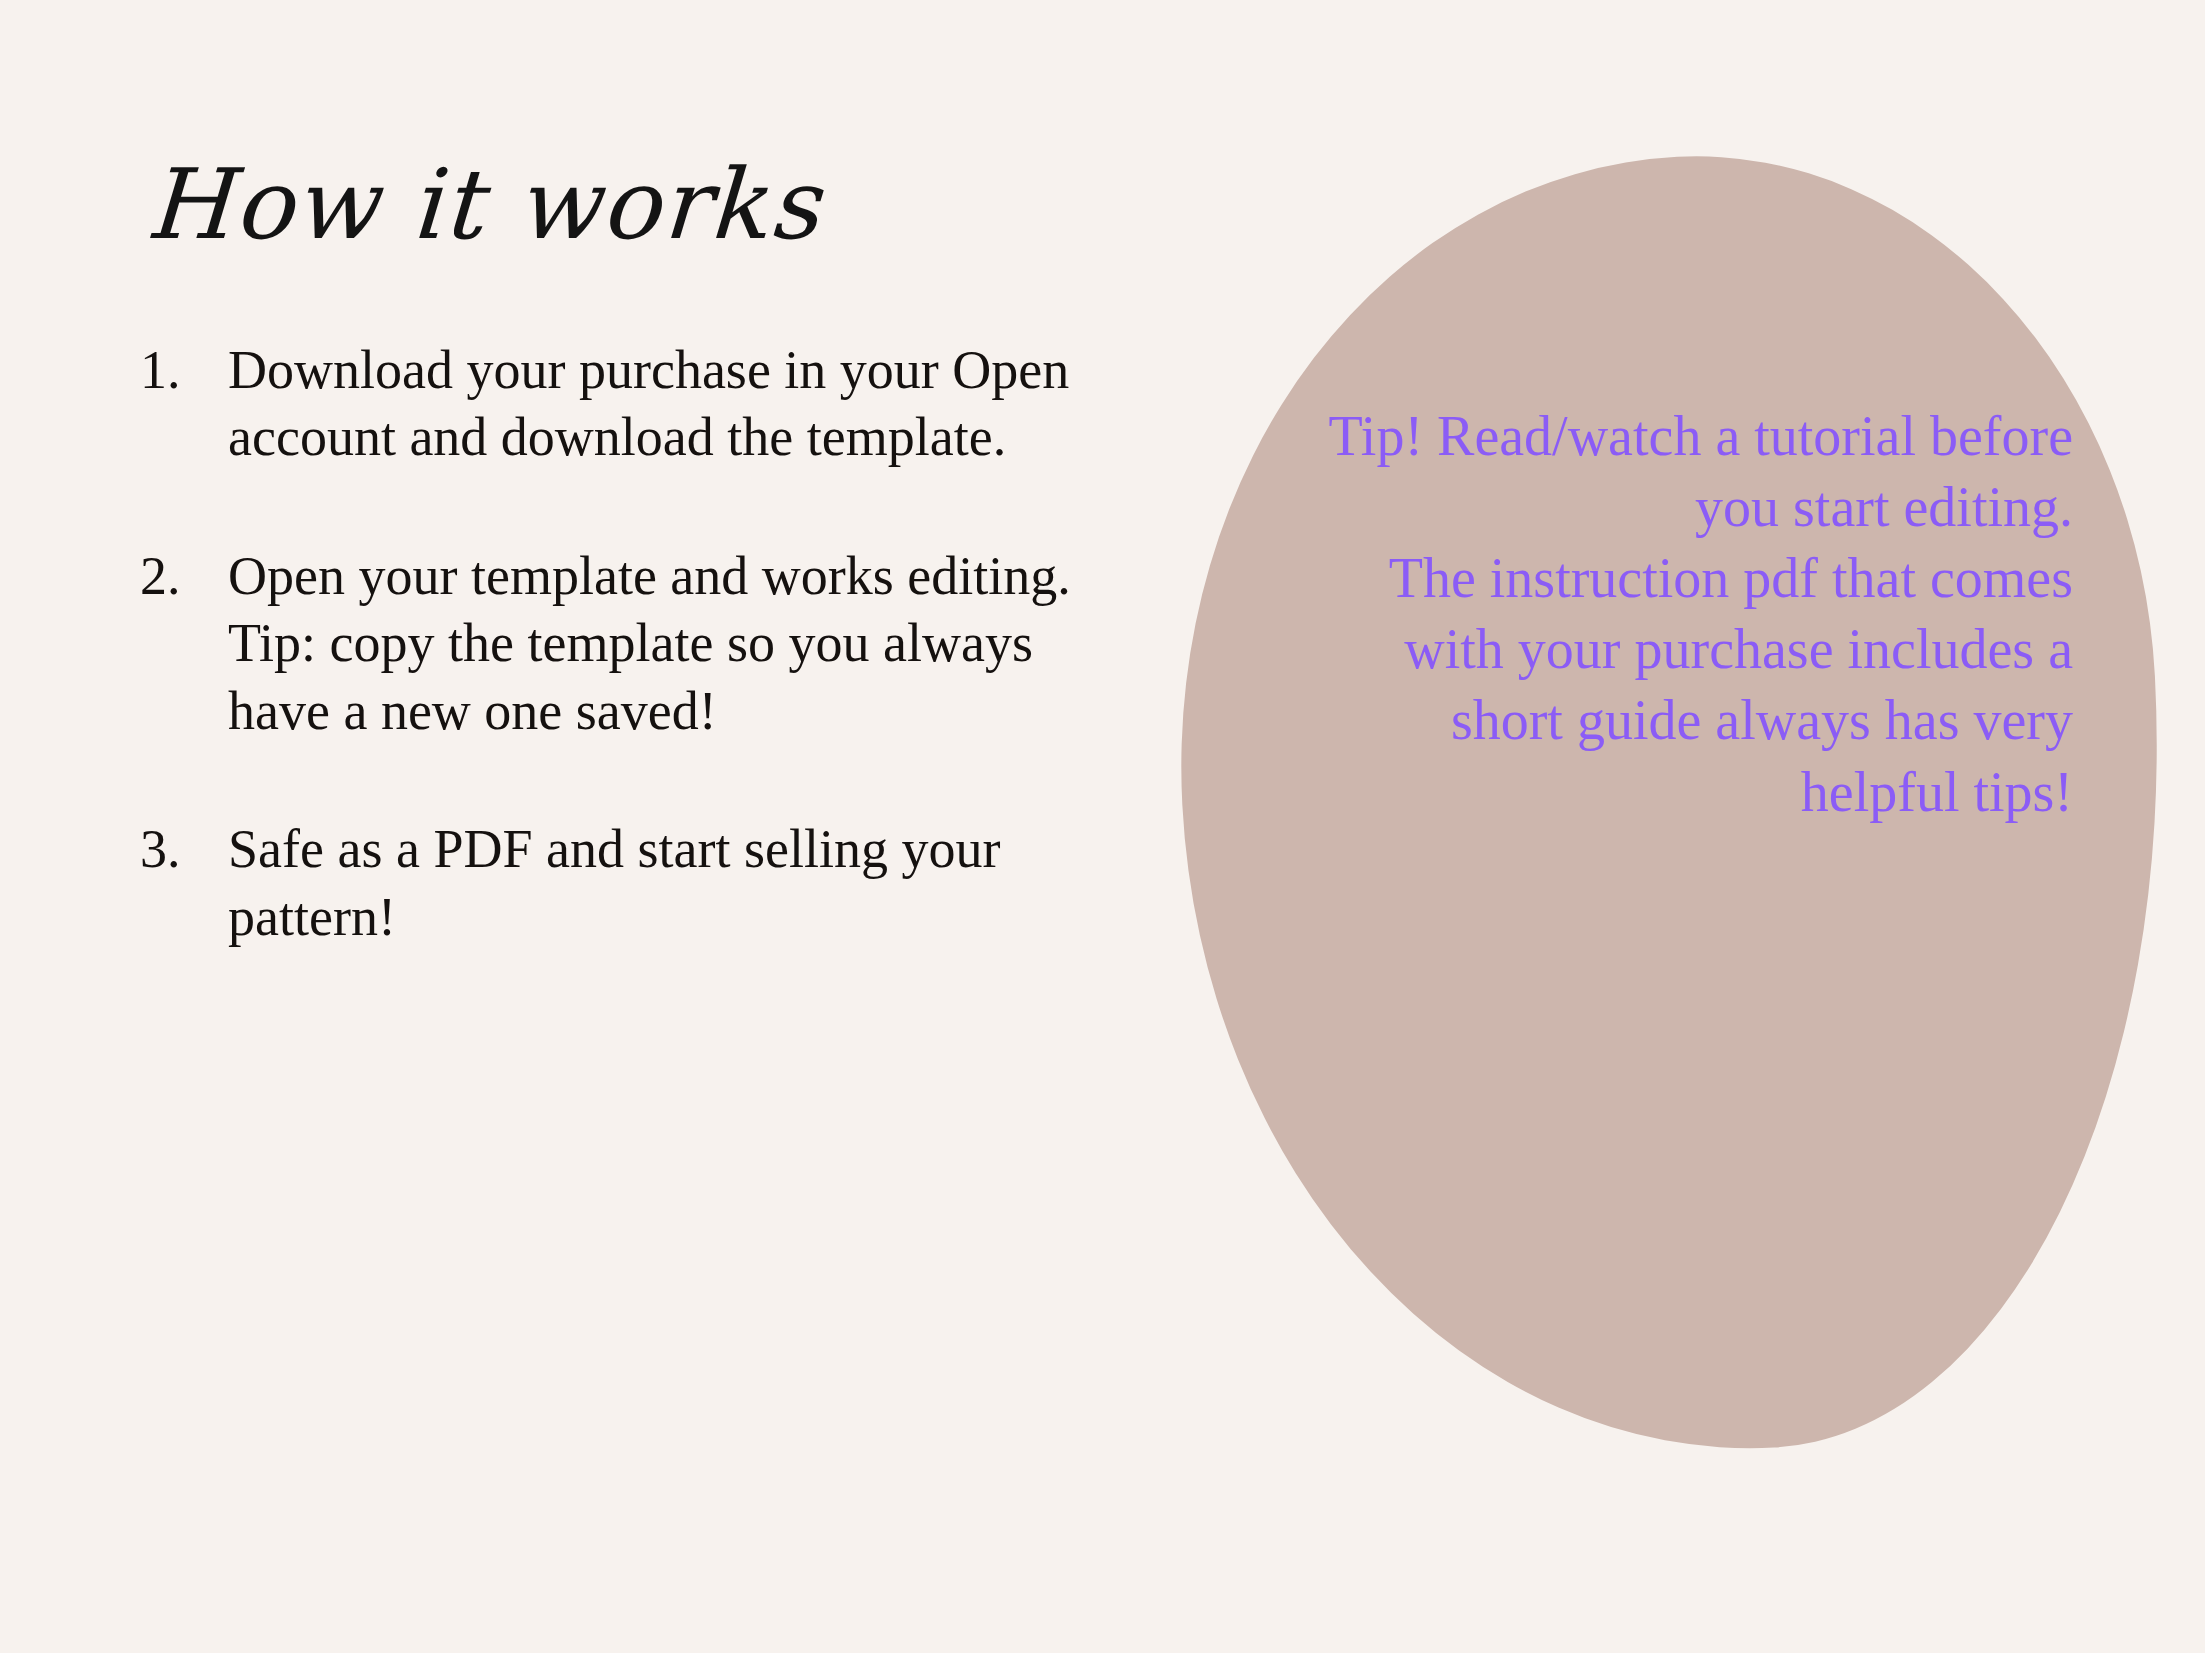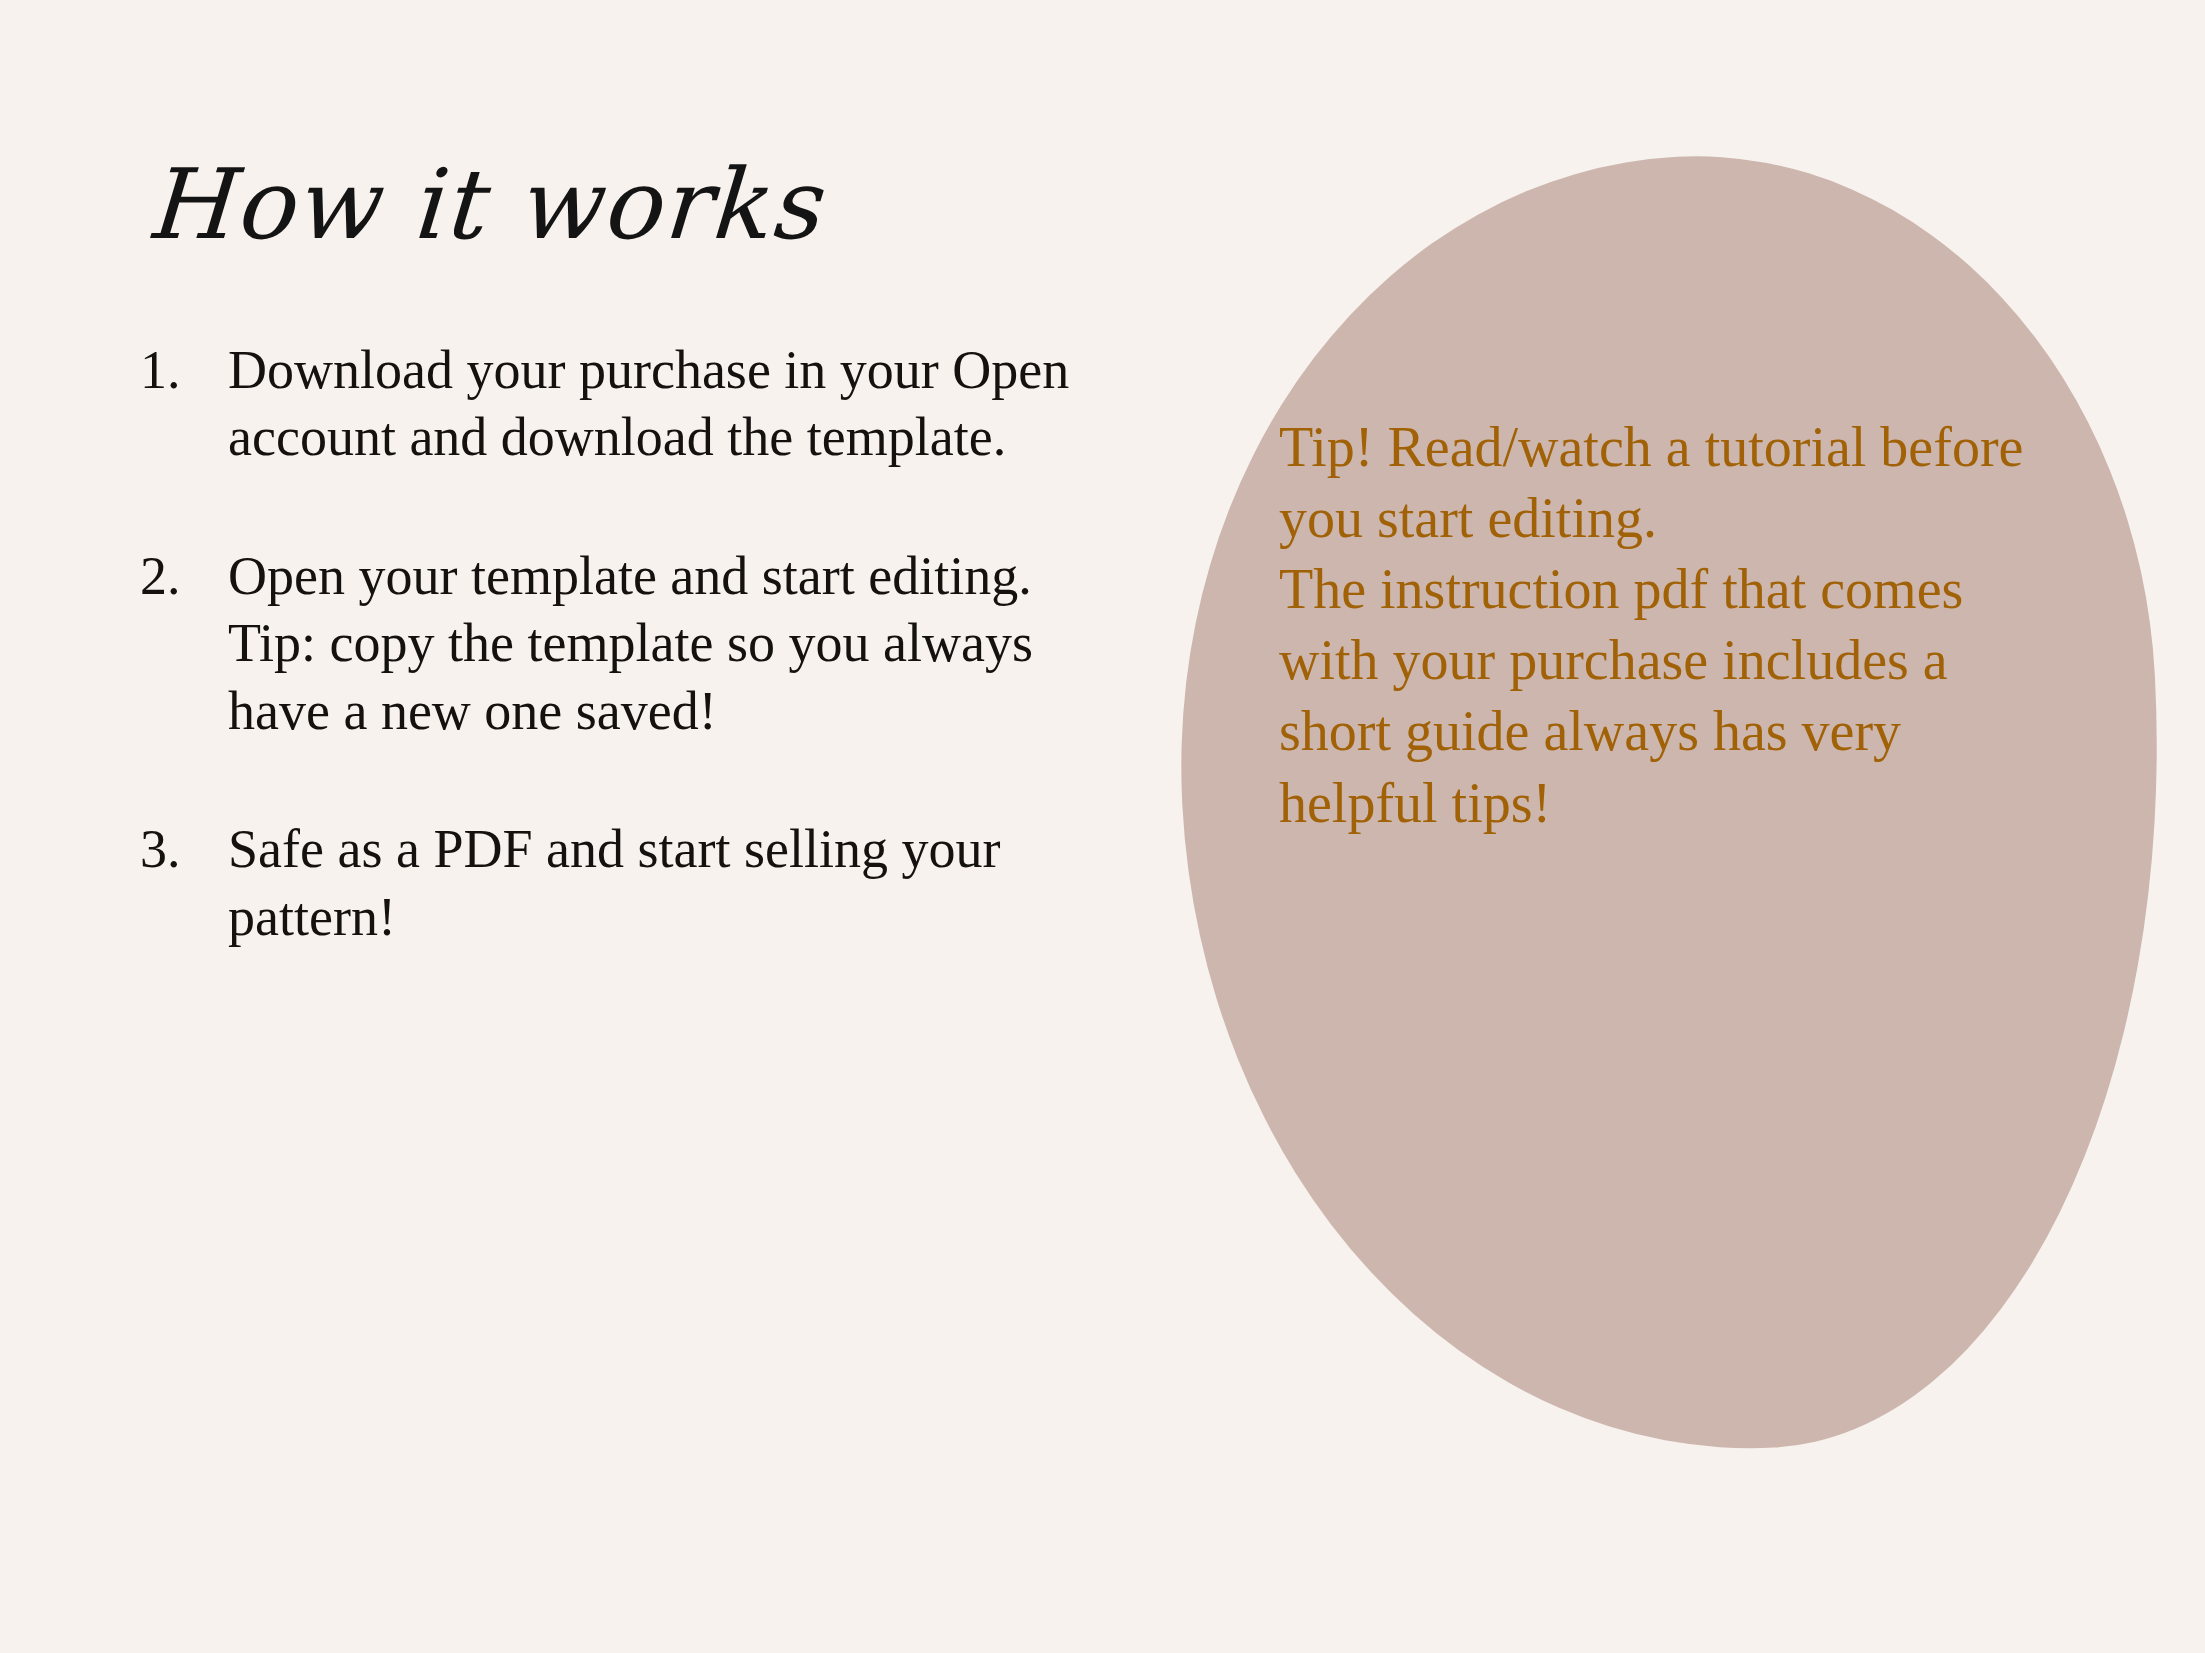--- a/index.html
+++ b/index.html
@@ -84,27 +84,27 @@
     position: absolute;
     inset: 0;
     background: #cdb6ad;
     border-radius: 54% 46% 43% 57% / 48% 42% 58% 52%;
     transform: rotate(-3deg);
   }
 
   .blob-text {
     position: absolute;
     left: 96px;
-    top: 254px;
+    top: 243px;
     width: 794px;
-    text-align: left;
+    text-align: right;
     font-family: "Liberation Serif", serif;
     font-size: 56px;
     line-height: 1.27;
-    color: #a16207;
+    color: #8b5cf6;
   }
   .blob-text p { margin: 0; }
 </style>
 </head>
 <body>
 
 <div class="page">
 
   <div class="left-col">
 
@@ -112,21 +112,21 @@
 
     <ol class="steps">
 
       <li class="step">
         <span class="step-num">1.</span>
         <span class="step-text">Download your purchase in your Open account and download the template.</span>
       </li>
 
       <li class="step">
         <span class="step-num">2.</span>
-        <span class="step-text">Open your template and start editing. Tip: copy the template so you always have a new one saved!</span>
+        <span class="step-text">Open your template and works editing. Tip: copy the template so you always have a new one saved!</span>
       </li>
 
       <li class="step">
         <span class="step-num">3.</span>
         <span class="step-text">Safe as a PDF and start selling your pattern!</span>
       </li>
 
     </ol>
   </div>
 

